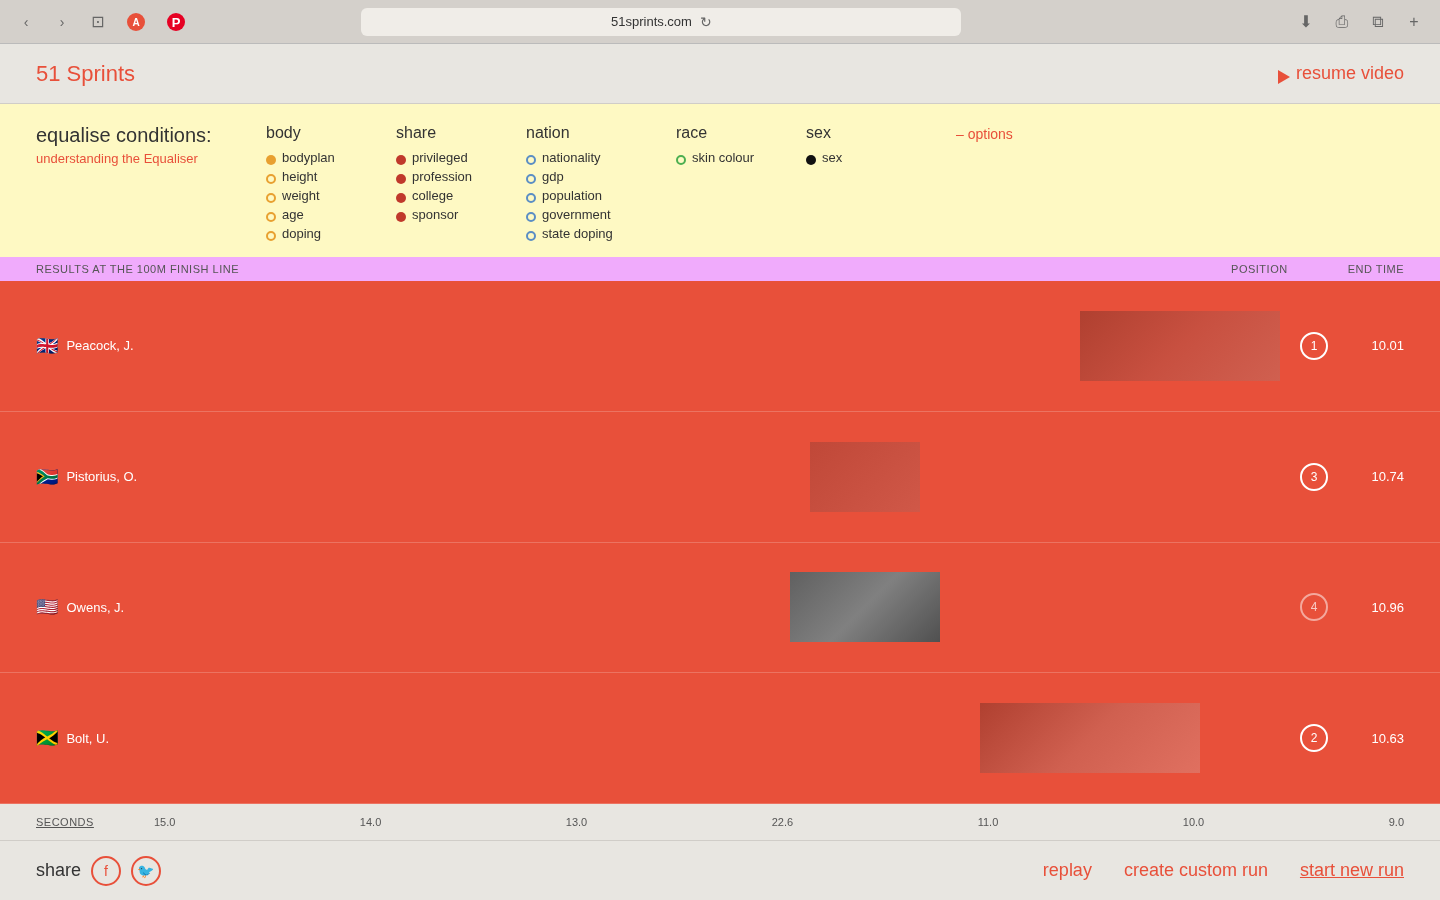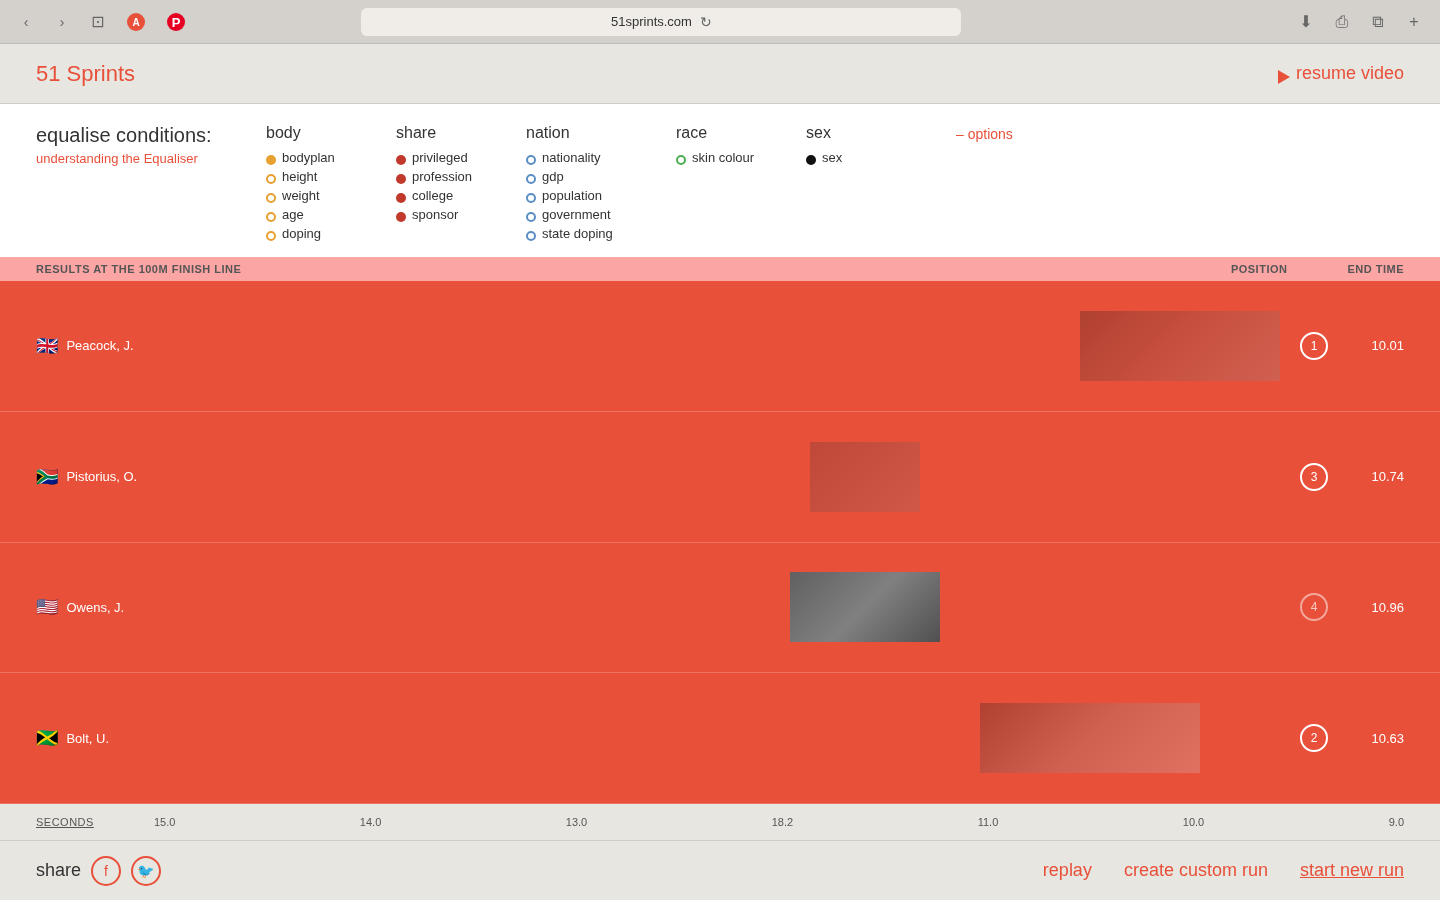--- a/index.html
+++ b/index.html
@@ -74,21 +74,21 @@
     .play-triangle {
       width: 0; height: 0;
       border-top: 7px solid transparent;
       border-bottom: 7px solid transparent;
       border-left: 12px solid #e8503a;
     }
 
     
     .equalise-section {
       padding: 20px 36px 16px;
-      background: #ffffff;
+      background: #fef9c3;
     }
     .equalise-title {
       font-size: 20px;
       color: #333;
       font-weight: 400;
       margin-bottom: 4px;
     }
     .equalise-subtitle {
       font-size: 13px;
       color: #e8503a;
@@ -135,22 +135,21 @@
       margin-top: 2px;
       margin-left: 20px;
     }
 
     
     .results-bar {
       padding: 6px 36px;
       display: flex;
       align-items: center;
       justify-content: space-between;
-      background: #fca5a5;
-      font-weight: bold;
+      background: #f0abfc;
     }
     .results-label { font-size: 11px; color: #555; letter-spacing: 0.5px; }
     .results-right { display: flex; gap: 60px; }
     .results-col-label { font-size: 11px; color: #555; letter-spacing: 0.5px; }
 
     
     .race-rows { flex: 1; display: flex; flex-direction: column; }
     .race-row {
       flex: 1;
       background: #e8503a;
@@ -457,21 +456,21 @@
       <span class="end-time">10.63</span>
     </div>
   </div>
 
   <div class="time-axis">
     <span class="axis-label">SECONDS</span>
     <div class="axis-ticks">
       <span class="axis-tick">15.0</span>
       <span class="axis-tick">14.0</span>
       <span class="axis-tick">13.0</span>
-      <span class="axis-tick">18.2</span>
+      <span class="axis-tick">22.6</span>
       <span class="axis-tick">11.0</span>
       <span class="axis-tick">10.0</span>
       <span class="axis-tick">9.0</span>
     </div>
   </div>
 
   <div class="footer">
     <div class="share-section">
       <span class="share-label">share</span>
       <div class="social-btn">

